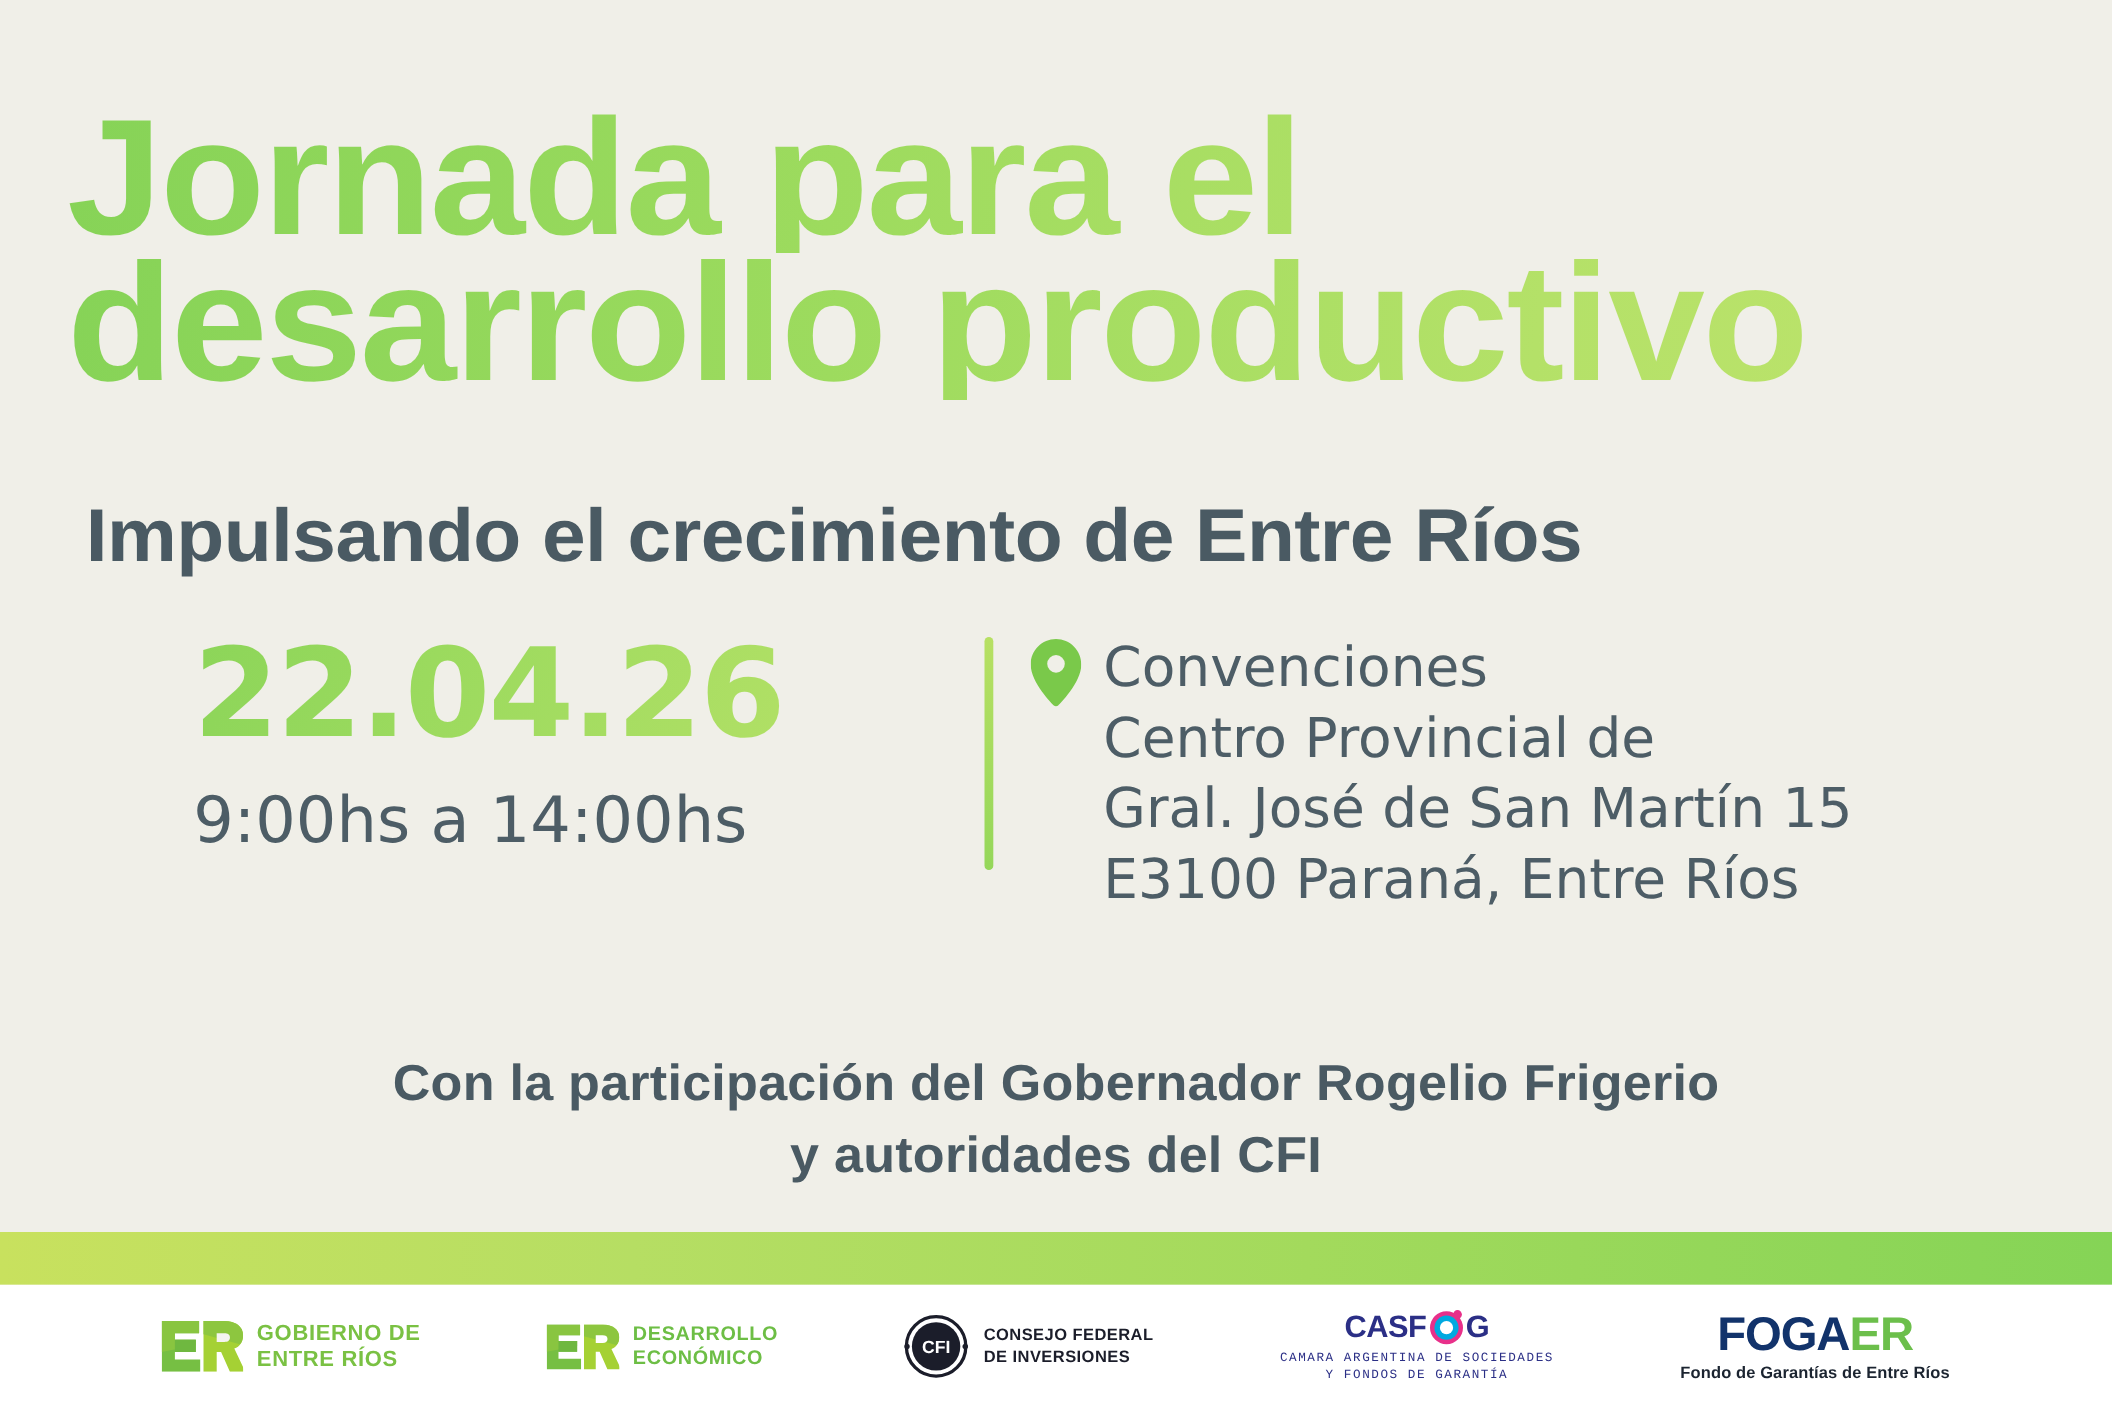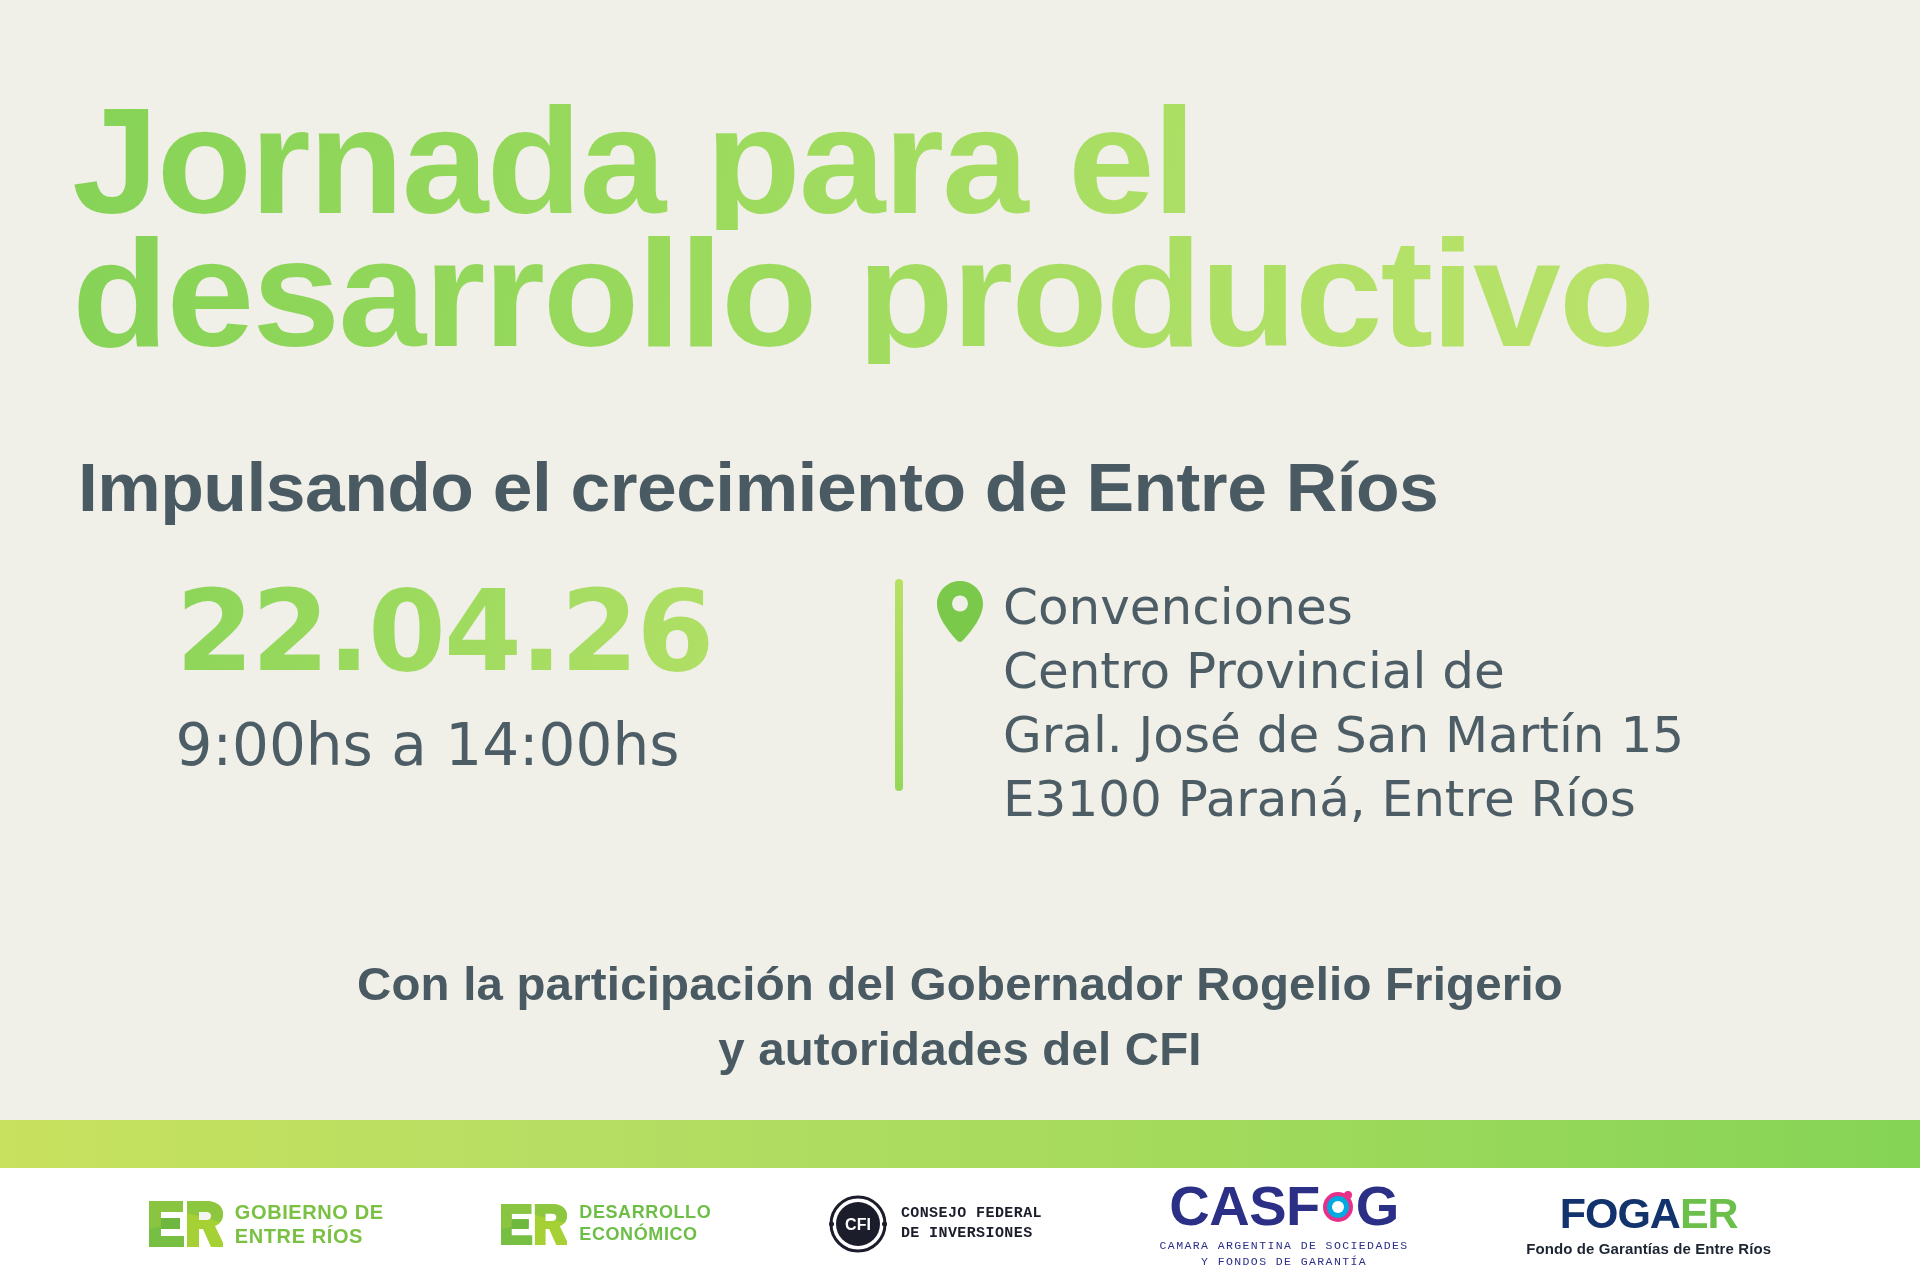--- a/index.html
+++ b/index.html
@@ -9,21 +9,21 @@
     font-family:"Liberation Sans", sans-serif;
     overflow:hidden;
     position:relative;
   }
 
   
   .stage { position:absolute; inset:0; }
 
   .title-block {
     position:absolute;
-    left:72px; top:92px; width:1780px;
+    left:61px; top:92px; width:1780px;
   }
   .title-line {
     font-family:"Liberation Sans Narrow","Liberation Sans", sans-serif;
     font-weight:700;
     font-size:150px;
     line-height:0.92;
     letter-spacing:-2px;
     white-space:nowrap;
     background:linear-gradient(100deg,#86d357 0%,#9ddb5e 38%,#b4e168 72%,#bfe46c 100%);
     -webkit-background-clip:text;
@@ -158,35 +158,35 @@
     color:#7ac143;
     letter-spacing:0.6px;
     text-transform:uppercase;
   }
   .logo-desarrollo .er-mark { width:66px; height:41px; }
   .logo-desarrollo .er-text { font-size:18px; color:#6dbe45; }
 
   
   .cfi-badge { width:58px; height:58px; margin-right:14px; flex:0 0 auto; }
   .cfi-text {
-    font-family:Liberation Mono, monospace;
+    font-family:Liberation Sans, sans-serif;
     font-weight:700;
     font-size:15px;
     line-height:1.35;
     color:#1b1d2a;
     letter-spacing:0.4px;
     text-transform:uppercase;
   }
 
   
   .casfog { text-align:center; }
   .casfog-word {
     font-family:"Liberation Sans", sans-serif;
     font-weight:700;
-    font-size:56px;
+    font-size:28px;
     letter-spacing:-0.5px;
     color:#2b2f86;
     line-height:1;
     display:flex;
     align-items:center;
     justify-content:center;
   }
   .casfog-o { width:34px; height:34px; margin:0 1px; display:inline-block; }
   .casfog-sub {
     font-family:Liberation Mono, monospace;

